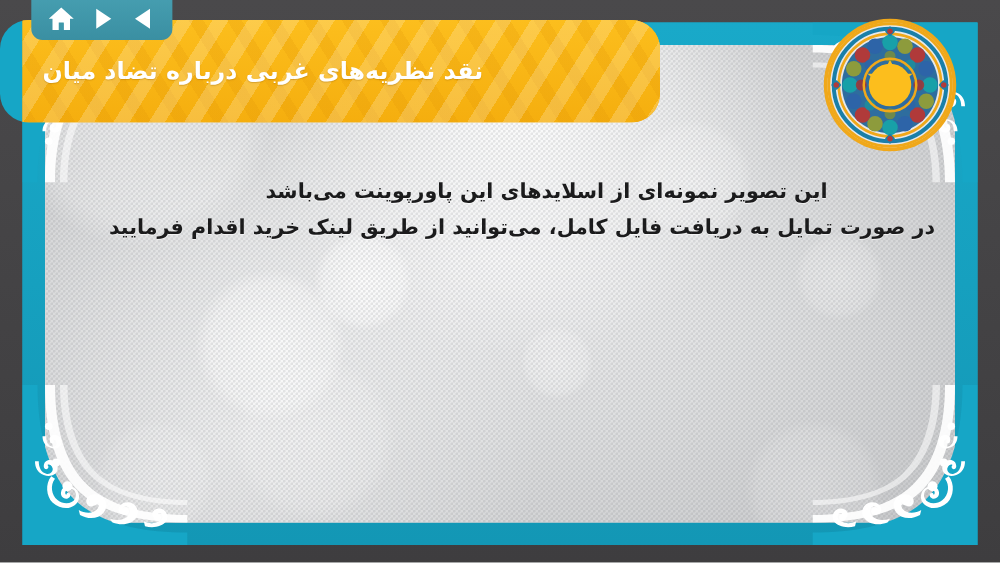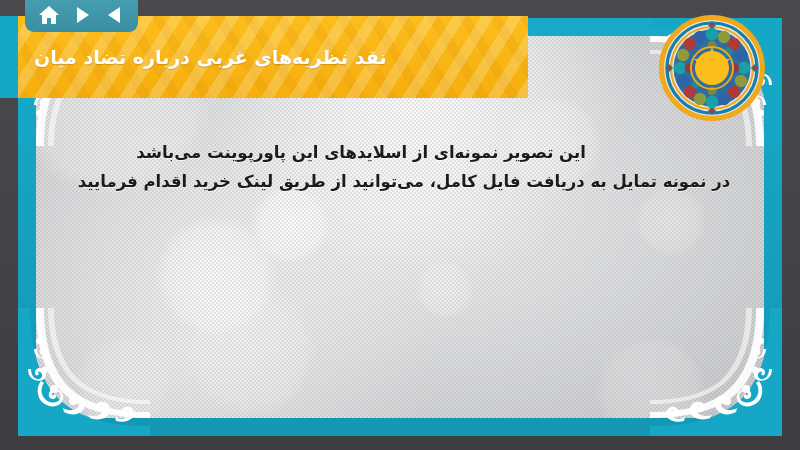--- a/index.html
+++ b/index.html
@@ -83,20 +83,21 @@
   .c-tr { right: 18px; top: 18px;    transform: scaleX(-1); }
 
   
   .banner {
     position: absolute;
     left: 0;
     top: 16px;
     width: 528px;
     height: 82px;
     overflow: hidden;
+    border-radius: 23px;
   }
   .banner-teal-cap {
     position: absolute;
     left: 0; top: 0;
     width: 18px; height: 100%;
     background: #16a6c6;
   }
   .banner-gold {
     position: absolute;
     left: 18px; top: 0;
@@ -145,21 +146,21 @@
   }
   .medallion svg { display:block; width:100%; height:100%; }
 
   
   .body-text {
     position: absolute;
     left: 60px;
     right: 52px;
     top: 138px;
     direction: rtl;
-    text-align: center;
+    text-align: right;
   }
   .body-line {
     color: #1b1b1c;
     font-size: 16.5px;
     font-weight: bold;
     line-height: 1.78;
     white-space: nowrap;
     text-shadow: 0 1px 0 rgba(255,255,255,0.6);
   }
   .body-line.l1 { padding-right: 86px; }
@@ -365,21 +366,21 @@
         <circle cx="54" cy="11" r="2.2"></circle>
         <circle cx="54" cy="97" r="2.2"></circle>
         <circle cx="11" cy="54" r="2.2"></circle>
         <circle cx="97" cy="54" r="2.2"></circle>
       </g>
     </svg>
   </div>
 
   <div class="body-text">
     <div class="body-line l1">این تصویر نمونه‌ای از اسلایدهای این پاورپوینت می‌باشد</div>
-    <div class="body-line l3">در نمونه تمایل به دریافت فایل کامل، می‌توانید از طریق لینک خرید اقدام فرمایید</div>
+    <div class="body-line l3">در صورت تمایل به دریافت فایل کامل، می‌توانید از طریق لینک خرید اقدام فرمایید</div>
   </div>
 
   <div class="navbar">
     <div class="nav-btn" title="قبلی">
       <svg width="20" height="20" viewBox="0 0 20 20">
         <polygon points="15,2 15,18 3,10" fill="#ffffff"></polygon>
       </svg>
     </div>
     <div class="nav-btn" title="بعدی">
       <svg width="20" height="20" viewBox="0 0 20 20">

